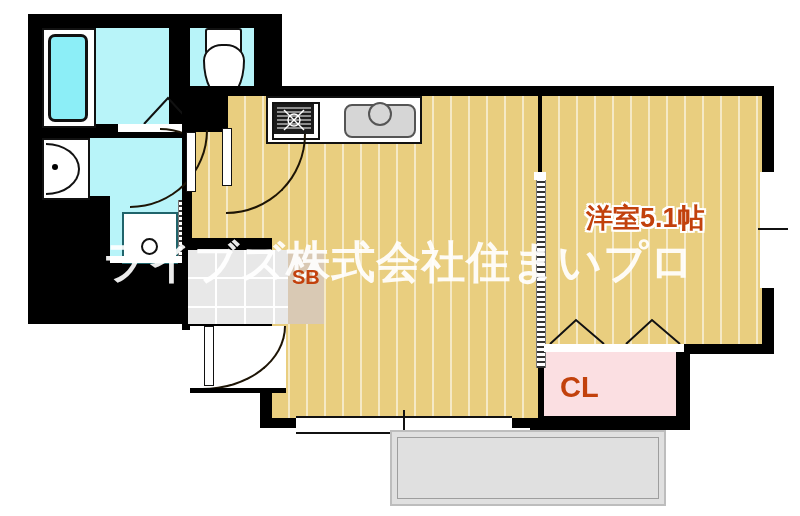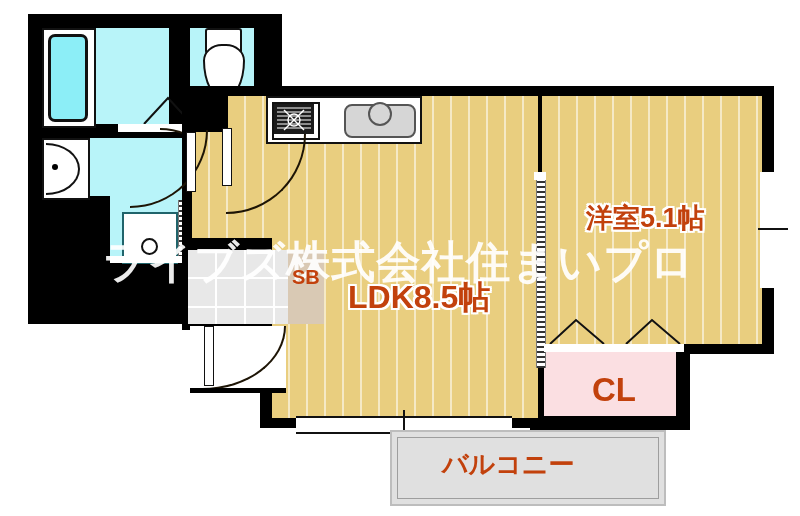--- a/index.html
+++ b/index.html
@@ -273,24 +273,22 @@
 
   <div class="abs glassdoor" style="left:296px; top:416px; width:216px; height:14px;"></div>
   <div class="abs window-line" style="left:403px; top:410px; width:2px; height:26px;"></div>
 
   <div class="abs balcony-frame" style="left:390px; top:430px; width:272px; height:72px;">
     <div class="abs balcony-inner" style="left:5px; top:5px; right:5px; bottom:5px;"></div>
   </div>
 
   <div class="watermark">ライブズ株式会社住まいプロ</div>
 
-  <div class="label" style="left:348px; top:276px; font-size:32px;">LDK8.5帖</div>
 
   <div class="label" style="left:586px; top:200px; font-size:27px;">洋室5.1帖</div>
 
 
   <div class="label nos" style="left:292px; top:266px; font-size:20px;">SB</div>
 
-  <div class="label nos" style="left:592px; top:371px; font-size:33px;">CL</div>
-
-  <div class="label nos" style="left:442px; top:447px; font-size:26px;">バルコニー</div>
+  <div class="label nos" style="left:560px; top:371px; font-size:29px;">CL</div>
+
 
 </div>
 
 </body></html>

